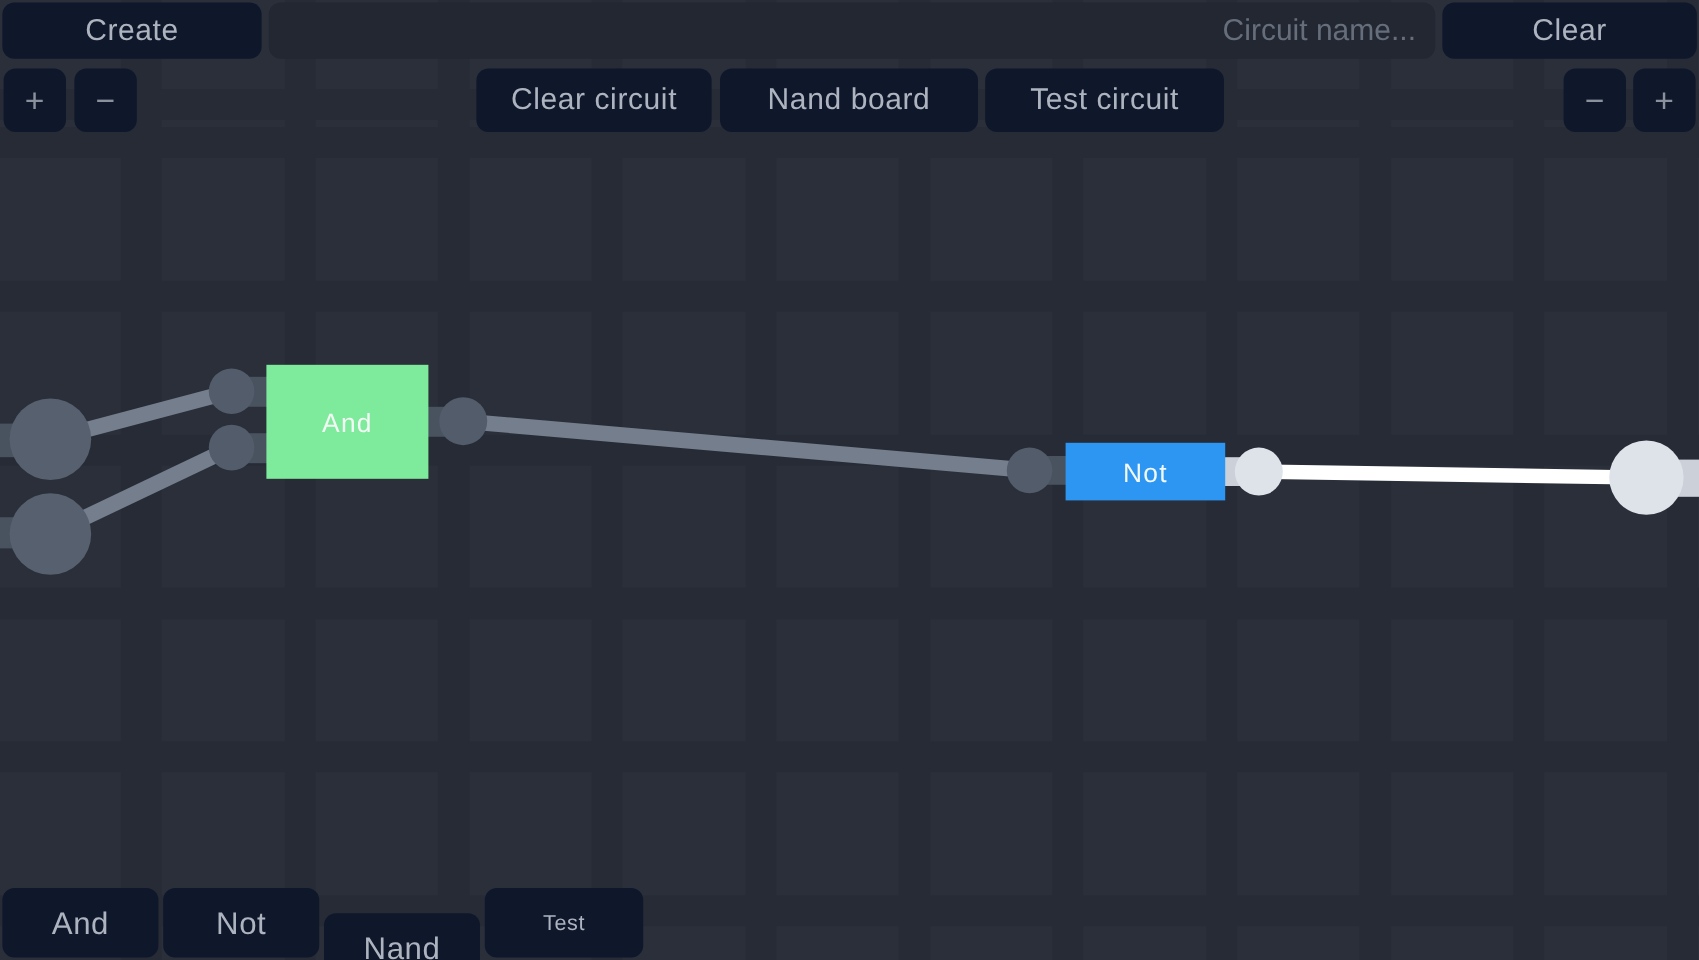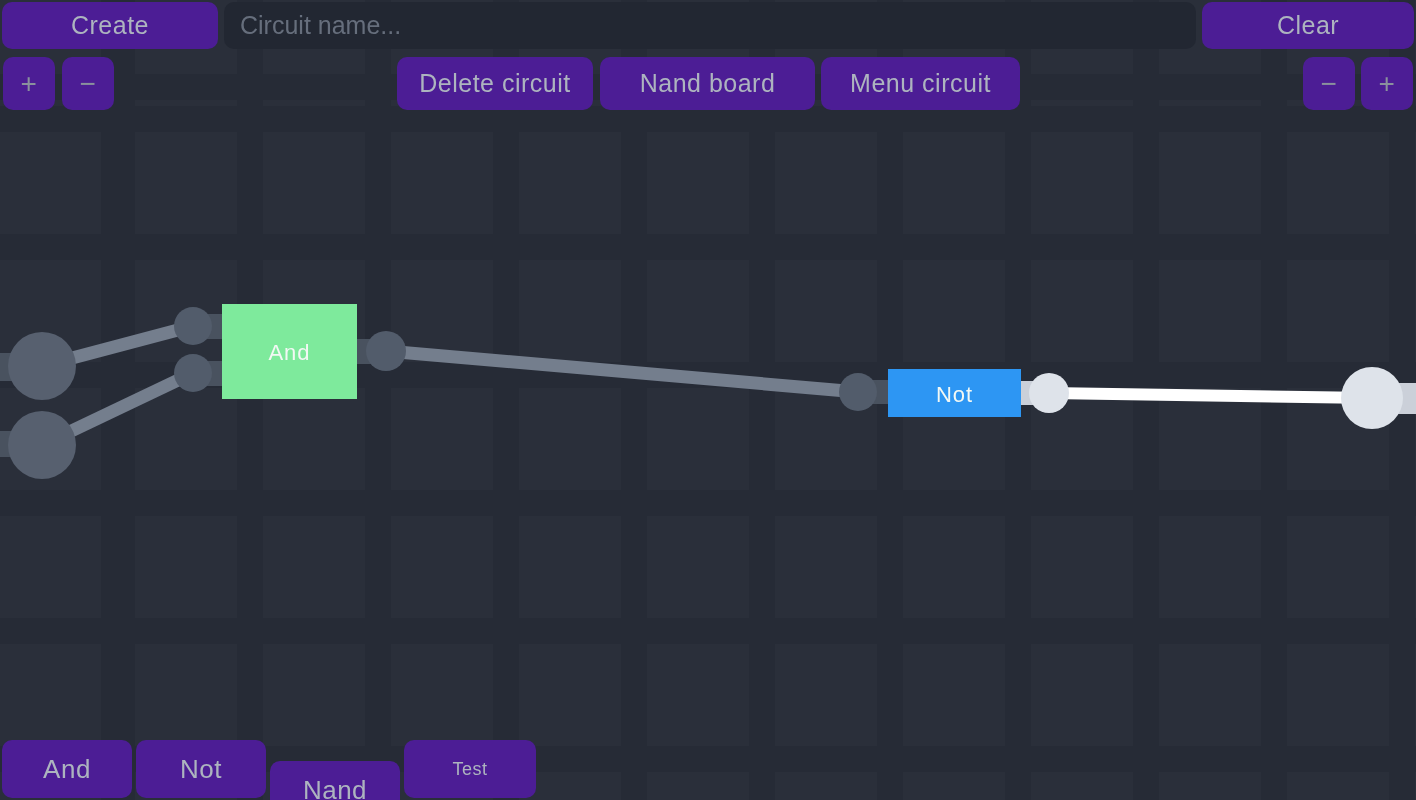--- a/index.html
+++ b/index.html
@@ -7,36 +7,36 @@
     width:1416px;height:800px;overflow:hidden;position:relative;
     font-family:"Liberation Sans",sans-serif;
     background-color:#2a2f3a;
     background-image:
       repeating-linear-gradient(90deg,#262b36 0 26px,transparent 26px 128px),
       repeating-linear-gradient(0deg,#262b36 0 26px,transparent 26px 128px);
     background-position:109px 100px;
   }
   .abs{position:absolute;box-sizing:border-box;}
   .btn{
-    background:#4c1d95;border-radius:10px;color:#adb4bf;
+    background:#0f172a;border-radius:10px;color:#adb4bf;
     display:flex;align-items:center;justify-content:center;
     font-size:25px;letter-spacing:.5px;cursor:pointer;user-select:none;
     z-index:3;
   }
   .btn.small{font-size:28px;color:#8a919d;}
   #circuit-name{
     background:#222732;border:none;border-radius:10px;color:#c3c9d3;
     font-family:"Liberation Sans",sans-serif;font-size:25px;
     padding:0 16px;outline:none;z-index:3;
   }
   #circuit-name::placeholder{color:#666e7c;opacity:1;}
   svg#board{position:absolute;left:0;top:0;z-index:1;}
   
   #create-btn{left:2px;top:2px;width:216px;height:47px;}
-  #circuit-name{left:224px;top:2px;width:972px;height:47px;}
+  #circuit-name{left:224px;top:2px;width:972px;height:47px;text-align:right;}
   #menu-btn{left:1202px;top:2px;width:212px;height:47px;}
   
   #zoomL-in{left:3px;top:57px;width:52px;height:53px;}
   #zoomL-out{left:62px;top:57px;width:52px;height:53px;}
   #delete-btn{left:397px;top:57px;width:196px;height:53px;}
   #clear-btn{left:600px;top:57px;width:215px;height:53px;}
   #open-btn{left:821px;top:57px;width:199px;height:53px;}
   #zoomR-out{left:1303px;top:57px;width:52px;height:53px;}
   #zoomR-in{left:1361px;top:57px;width:52px;height:53px;}
   
@@ -74,22 +74,22 @@
     <rect x="888" y="369" width="133" height="48" fill="#2d96f3"></rect>
     <text x="954.5" y="394" text-anchor="middle" dominant-baseline="central" fill="#f2f8f4" font-size="22" font-family="&quot;Liberation Sans&quot;, sans-serif" letter-spacing="1">Not</text>
   </svg>
 
 <div class="abs btn" id="create-btn">Create</div>
 <input class="abs" id="circuit-name" value="" placeholder="Circuit name..." style="">
 <div class="abs btn" id="menu-btn">Clear</div>
 
 <div class="abs btn small" id="zoomL-in">+</div>
 <div class="abs btn small" id="zoomL-out">−</div>
-<div class="abs btn" id="delete-btn">Delete circuit</div>
+<div class="abs btn" id="delete-btn">Clear circuit</div>
 <div class="abs btn" id="clear-btn">Nand board</div>
-<div class="abs btn" id="open-btn">Menu circuit</div>
+<div class="abs btn" id="open-btn">Test circuit</div>
 <div class="abs btn small" id="zoomR-out">−</div>
 <div class="abs btn small" id="zoomR-in">+</div>
 
 <div class="abs btn" id="pal-0">And</div>
 <div class="abs btn" id="pal-1">Not</div>
 <div class="abs btn" id="pal-2">Nand</div>
 <div class="abs btn" id="pal-3">Test</div>
 
 </body></html>

